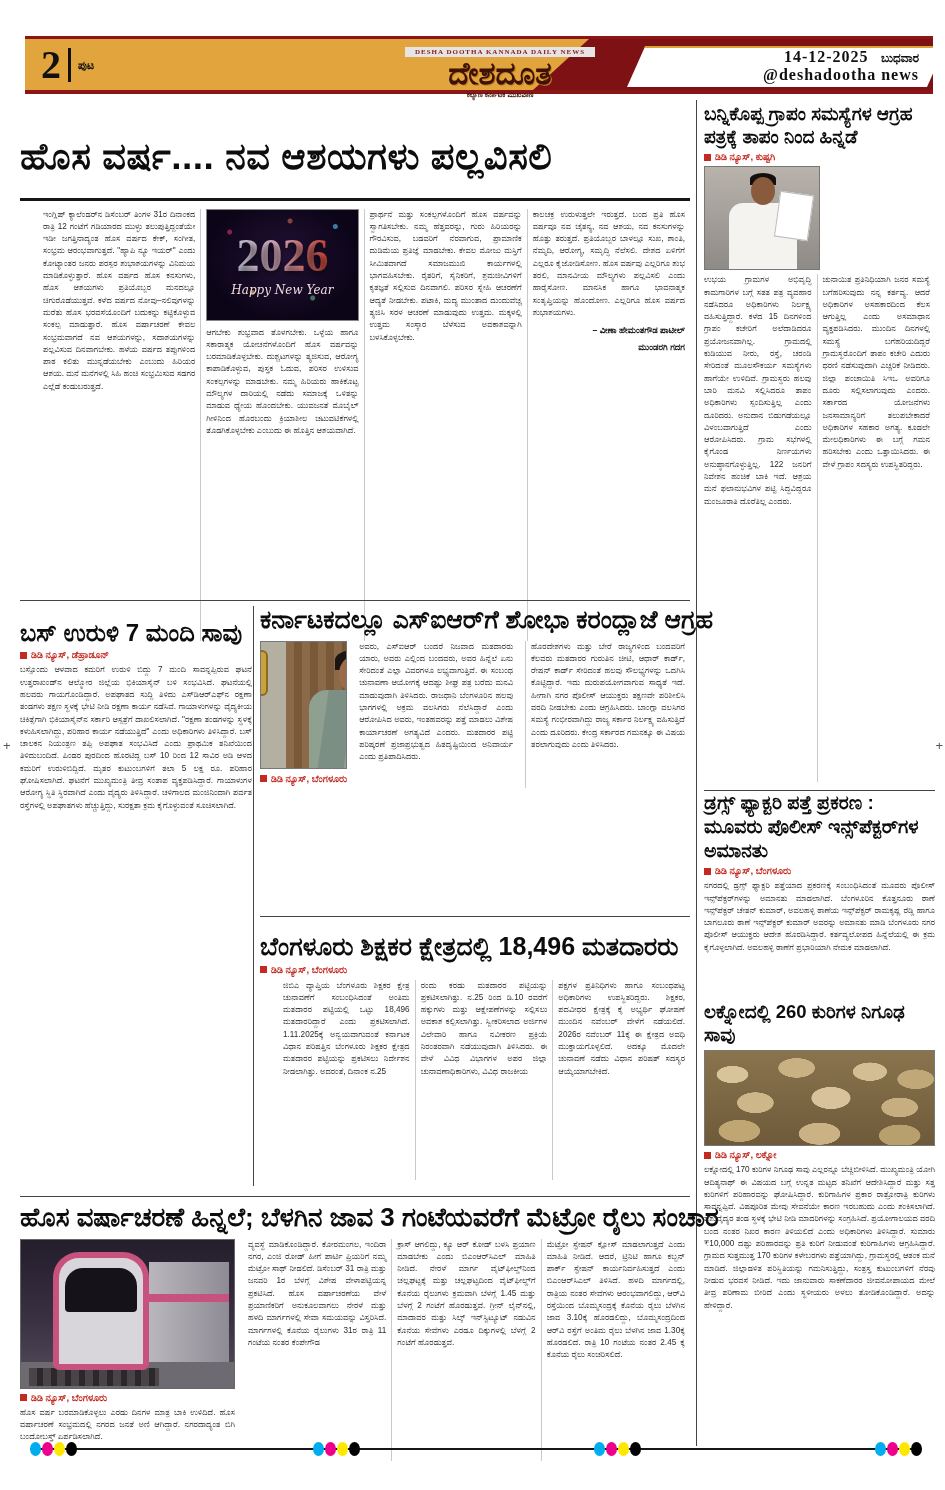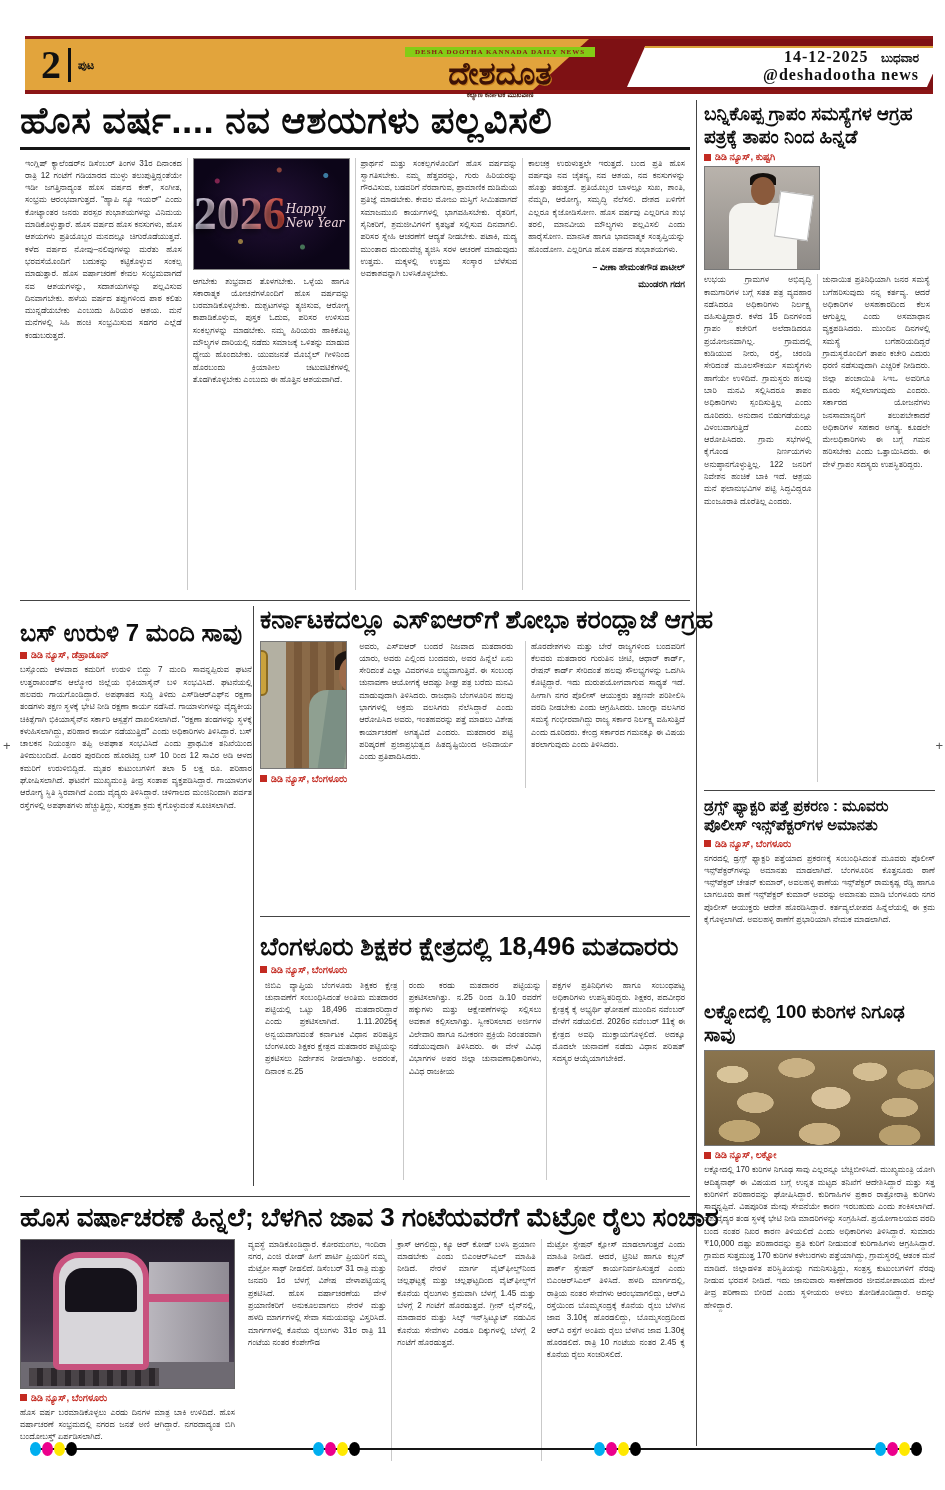--- a/index.html
+++ b/index.html
@@ -13,21 +13,21 @@
   .masthead {
     position:absolute; left:25px; right:12px; top:36px; height:58px;
     background:#e2a43c; border-top:3px solid #8c1616; border-bottom:4px solid #8c1616;
   }
   .pagenum-wrap { position:absolute; left:16px; top:6px; display:flex; align-items:center; gap:7px; }
   .pagenum { font-family:"Liberation Serif", serif; font-size:40px; font-weight:bold; color:#111; line-height:1; }
   .pagenum-bar { width:3px; height:34px; background:#111; }
   .pagelabel { font-size:11px; font-weight:bold; color:#111; }
   .brand-center { position:absolute; left:330px; top:1px; width:290px; text-align:center; z-index:3; }
   .brand-top {
-    display:inline-block; background:#84cc16; padding:1px 10px; margin-top:2px;
+    display:inline-block; background:#e5e5e5; padding:1px 10px; margin-top:2px;
     font-size:7px; font-weight:bold; letter-spacing:1px; color:#8c1616;
     font-family:"Liberation Serif", serif;
   }
   .brand-logo { font-size:31px; font-weight:900; color:#3d1206; line-height:1.05;
     text-shadow:1px 1px 0 #c77f1f; font-family:"Liberation Serif", serif; }
   .brand-tagline { font-size:7px; font-weight:bold; color:#3d1206; }
   .mast-right {
     position:absolute; right:0; top:0; height:100%; width:400px; background:#7e1114;
     clip-path:polygon(14% 0, 100% 0, 100% 100%, 0 100%);
   }
@@ -40,42 +40,42 @@
   .mast-date { font-family:"Liberation Serif", serif; font-size:16px; font-weight:bold; color:#111; letter-spacing:1px; }
   .mast-day { font-size:12px; font-weight:bold; color:#111; margin-left:8px; }
   .mast-handle { font-family:"Liberation Serif", serif; font-size:16px; font-weight:bold; color:#111; letter-spacing:1px; }
 
   
   .vrule { position:absolute; width:1px; background:#444; }
   .hrule { position:absolute; height:1px; background:#444; }
   .byline { display:flex; align-items:center; gap:4px; font-size:9.5px; font-weight:bold; color:#c32a21; margin:3px 0; }
   .byline .sq { width:7px; height:7px; background:#c32a21; display:inline-block; flex:0 0 auto; }
   .body-txt { font-size:8.2px; line-height:1.5; text-align:justify; color:#2a2a2a; }
-  .cols { display:flex; }
+  .cols { display:flex;margin-left:18px; }
   .col { flex:1; padding:0 5px; }
   .col + .col { border-left:1px solid #c9c9c9; }
 
   
   .lead { position:absolute; left:20px; top:100px; width:670px; }
   .lead h1 {
     font-size:37px; font-weight:900; color:#0d0d0d; line-height:1.15;
-    border-bottom:3px solid #161616; padding-bottom:4px; letter-spacing:0.5px; white-space:nowrap;
+    border-bottom:3px solid #161616; padding-bottom:19px; letter-spacing:0.5px; white-space:nowrap;margin-top:36px;
   }
   .lead-cols { margin-top:8px; height:432px; overflow:hidden; }
   .lead-sig { text-align:right; font-weight:bold; font-size:8.6px; margin-top:6px; color:#111; }
   .photo-2026 {
     position:relative; width:100%; height:112px; margin-bottom:6px; border:1px solid #888;
     background:
       radial-gradient(circle at 15% 20%, rgba(220,60,120,.55) 0 2px, transparent 3px),
       radial-gradient(circle at 85% 15%, rgba(90,200,250,.6) 0 2px, transparent 3px),
       radial-gradient(circle at 70% 80%, rgba(120,220,140,.5) 0 2px, transparent 3px),
       radial-gradient(circle at 30% 75%, rgba(250,210,90,.55) 0 2px, transparent 3px),
       radial-gradient(circle at 55% 10%, rgba(250,120,80,.5) 0 2px, transparent 3px),
       radial-gradient(ellipse at 50% 45%, #241238 0%, #0c0518 70%);
-    display:flex; flex-direction:row; align-items:center; justify-content:center;
+    display:flex; flex-direction:column; align-items:center; justify-content:center;
   }
   .photo-2026 .yr {
     font-family:"Liberation Serif", serif; font-size:46px; font-weight:900; line-height:1;
     background:linear-gradient(90deg,#cfd3e8 0%,#e8b8c8 45%,#e04a3a 100%);
     -webkit-background-clip:text; background-clip:text; color:transparent;
     text-shadow:0 3px 6px rgba(0,0,0,.6);
   }
   .photo-2026 .hny { font-family:"DejaVu Serif", serif; font-style:italic; font-size:12px; color:#f2d9de; margin-top:4px; }
 
   
@@ -119,21 +119,21 @@
   .rc h3 { font-size:18.5px; font-weight:900; line-height:1.25; color:#0d0d0d; }
   .bk-row { display:flex; gap:5px; margin-top:2px; }
   .bk-txt { flex:1; }
   .photo-bk { position:relative; flex:0 0 116px; height:104px; background:linear-gradient(180deg,#b9b3ac 0%,#8e8a86 100%); border:1px solid #777; overflow:hidden; }
   .bk-head { position:absolute; left:46px; top:10px; width:24px; height:28px; background:#8a5a3c; border-radius:50%; }
   .bk-hair { position:absolute; left:45px; top:6px; width:26px; height:12px; background:#14100d; border-radius:50% 50% 0 0; }
   .bk-body { position:absolute; left:24px; top:36px; width:68px; height:68px; background:#f4f3ef; border-radius:14px 14px 0 0; }
   .bk-paper { position:absolute; left:72px; top:26px; width:34px; height:46px; background:#ffffff; border:1px solid #bbb; transform:rotate(8deg); }
   .bk-cols { display:flex; margin-top:4px; height:508px; overflow:hidden; }
   .drugs { top:790px; }
-  .drugs h3 { border-top:1px solid #444; padding-top:6px; font-size:15px; }
+  .drugs h3 { border-top:1px solid #444; font-size:19px; }
   .drugs .body-txt { height:130px; overflow:hidden; }
   .sheep { top:1000px; }
   .photo-sheep { position:relative; width:100%; height:96px; border:1px solid #777; margin-top:4px;
     background:
       radial-gradient(ellipse 26px 14px at 12% 25%, #d8c49a 0 60%, transparent 62%),
       radial-gradient(ellipse 30px 16px at 40% 18%, #c9b184 0 60%, transparent 62%),
       radial-gradient(ellipse 28px 15px at 72% 22%, #d3bd92 0 60%, transparent 62%),
       radial-gradient(ellipse 30px 16px at 92% 30%, #c0a878 0 60%, transparent 62%),
       radial-gradient(ellipse 30px 17px at 22% 55%, #cdb68a 0 60%, transparent 62%),
       radial-gradient(ellipse 32px 18px at 55% 50%, #d8c29b 0 60%, transparent 62%),
@@ -300,21 +300,21 @@
   <div class="rc drugs">
     <h3>ಡ್ರಗ್ಸ್ ಫ್ಯಾಕ್ಟರಿ ಪತ್ತೆ ಪ್ರಕರಣ : ಮೂವರು ಪೊಲೀಸ್ ಇನ್ಸ್‌ಪೆಕ್ಟರ್‌ಗಳ ಅಮಾನತು</h3>
     <div class="byline">
       <span class="sq"></span>
       <span>ಡಿಡಿ ನ್ಯೂಸ್, ಬೆಂಗಳೂರು</span>
     </div>
     <div class="body-txt">ನಗರದಲ್ಲಿ ಡ್ರಗ್ಸ್ ಫ್ಯಾಕ್ಟರಿ ಪತ್ತೆಯಾದ ಪ್ರಕರಣಕ್ಕೆ ಸಂಬಂಧಿಸಿದಂತೆ ಮೂವರು ಪೊಲೀಸ್ ಇನ್ಸ್‌ಪೆಕ್ಟರ್‌ಗಳನ್ನು ಅಮಾನತು ಮಾಡಲಾಗಿದೆ. ಬೆಂಗಳೂರಿನ ಕೊತ್ತನೂರು ಠಾಣೆ ಇನ್ಸ್‌ಪೆಕ್ಟರ್ ಚೇತನ್ ಕುಮಾರ್, ಅವಲಹಳ್ಳಿ ಠಾಣೆಯ ಇನ್ಸ್‌ಪೆಕ್ಟರ್ ರಾಮಕೃಷ್ಣ ರೆಡ್ಡಿ ಹಾಗೂ ಬಾಗಲೂರು ಠಾಣೆ ಇನ್ಸ್‌ಪೆಕ್ಟರ್ ಕುಮಾರ್ ಅವರನ್ನು ಅಮಾನತು ಮಾಡಿ ಬೆಂಗಳೂರು ನಗರ ಪೊಲೀಸ್ ಆಯುಕ್ತರು ಆದೇಶ ಹೊರಡಿಸಿದ್ದಾರೆ. ಕರ್ತವ್ಯಲೋಪದ ಹಿನ್ನೆಲೆಯಲ್ಲಿ ಈ ಕ್ರಮ ಕೈಗೊಳ್ಳಲಾಗಿದೆ. ಅವಲಹಳ್ಳಿ ಠಾಣೆಗೆ ಪ್ರಭಾರಿಯಾಗಿ ನೇಮಕ ಮಾಡಲಾಗಿದೆ.</div>
   </div>
 
   <div class="rc sheep">
-    <h3>ಲಕ್ನೋದಲ್ಲಿ 100 ಕುರಿಗಳ ನಿಗೂಢ ಸಾವು</h3>
+    <h3>ಲಕ್ನೋದಲ್ಲಿ 260 ಕುರಿಗಳ ನಿಗೂಢ ಸಾವು</h3>
     <div class="photo-sheep"></div>
     <div class="byline">
       <span class="sq"></span>
       <span>ಡಿಡಿ ನ್ಯೂಸ್, ಲಕ್ನೋ</span>
     </div>
     <div class="body-txt">ಲಕ್ನೋದಲ್ಲಿ 170 ಕುರಿಗಳ ನಿಗೂಢ ಸಾವು ಎಲ್ಲರನ್ನೂ ಬೆಚ್ಚಿಬೀಳಿಸಿದೆ. ಮುಖ್ಯಮಂತ್ರಿ ಯೋಗಿ ಆದಿತ್ಯನಾಥ್ ಈ ವಿಷಯದ ಬಗ್ಗೆ ಉನ್ನತ ಮಟ್ಟದ ತನಿಖೆಗೆ ಆದೇಶಿಸಿದ್ದಾರೆ ಮತ್ತು ಸತ್ತ ಕುರಿಗಳಿಗೆ ಪರಿಹಾರವನ್ನು ಘೋಷಿಸಿದ್ದಾರೆ. ಕುರಿಗಾಹಿಗಳ ಪ್ರಕಾರ ರಾತ್ರೋರಾತ್ರಿ ಕುರಿಗಳು ಸಾವನ್ನಪ್ಪಿವೆ. ವಿಷಪೂರಿತ ಮೇವು ಸೇವನೆಯೇ ಕಾರಣ ಇರಬಹುದು ಎಂದು ಶಂಕಿಸಲಾಗಿದೆ. ಪಶುವೈದ್ಯರ ತಂಡ ಸ್ಥಳಕ್ಕೆ ಭೇಟಿ ನೀಡಿ ಮಾದರಿಗಳನ್ನು ಸಂಗ್ರಹಿಸಿದೆ. ಪ್ರಯೋಗಾಲಯದ ವರದಿ ಬಂದ ನಂತರ ನಿಖರ ಕಾರಣ ತಿಳಿಯಲಿದೆ ಎಂದು ಅಧಿಕಾರಿಗಳು ತಿಳಿಸಿದ್ದಾರೆ. ಸುಮಾರು ₹10,000 ದಷ್ಟು ಪರಿಹಾರವನ್ನು ಪ್ರತಿ ಕುರಿಗೆ ನೀಡುವಂತೆ ಕುರಿಗಾಹಿಗಳು ಆಗ್ರಹಿಸಿದ್ದಾರೆ. ಗ್ರಾಮದ ಸುತ್ತಮುತ್ತ 170 ಕುರಿಗಳ ಕಳೇಬರಗಳು ಪತ್ತೆಯಾಗಿದ್ದು, ಗ್ರಾಮಸ್ಥರಲ್ಲಿ ಆತಂಕ ಮನೆ ಮಾಡಿದೆ. ಜಿಲ್ಲಾಡಳಿತ ಪರಿಸ್ಥಿತಿಯನ್ನು ಗಮನಿಸುತ್ತಿದ್ದು, ಸಂತ್ರಸ್ತ ಕುಟುಂಬಗಳಿಗೆ ನೆರವು ನೀಡುವ ಭರವಸೆ ನೀಡಿದೆ. ಇದು ಜಾನುವಾರು ಸಾಕಣೆದಾರರ ಜೀವನೋಪಾಯದ ಮೇಲೆ ತೀವ್ರ ಪರಿಣಾಮ ಬೀರಿದೆ ಎಂದು ಸ್ಥಳೀಯರು ಅಳಲು ತೋಡಿಕೊಂಡಿದ್ದಾರೆ. ಅದನ್ನು ಹೇಳಿದ್ದಾರೆ.</div>
   </div>
 
   <div class="regmark" style="left:3px; top:738px;">+</div>
   <div class="regmark" style="right:2px; top:738px;">+</div>

